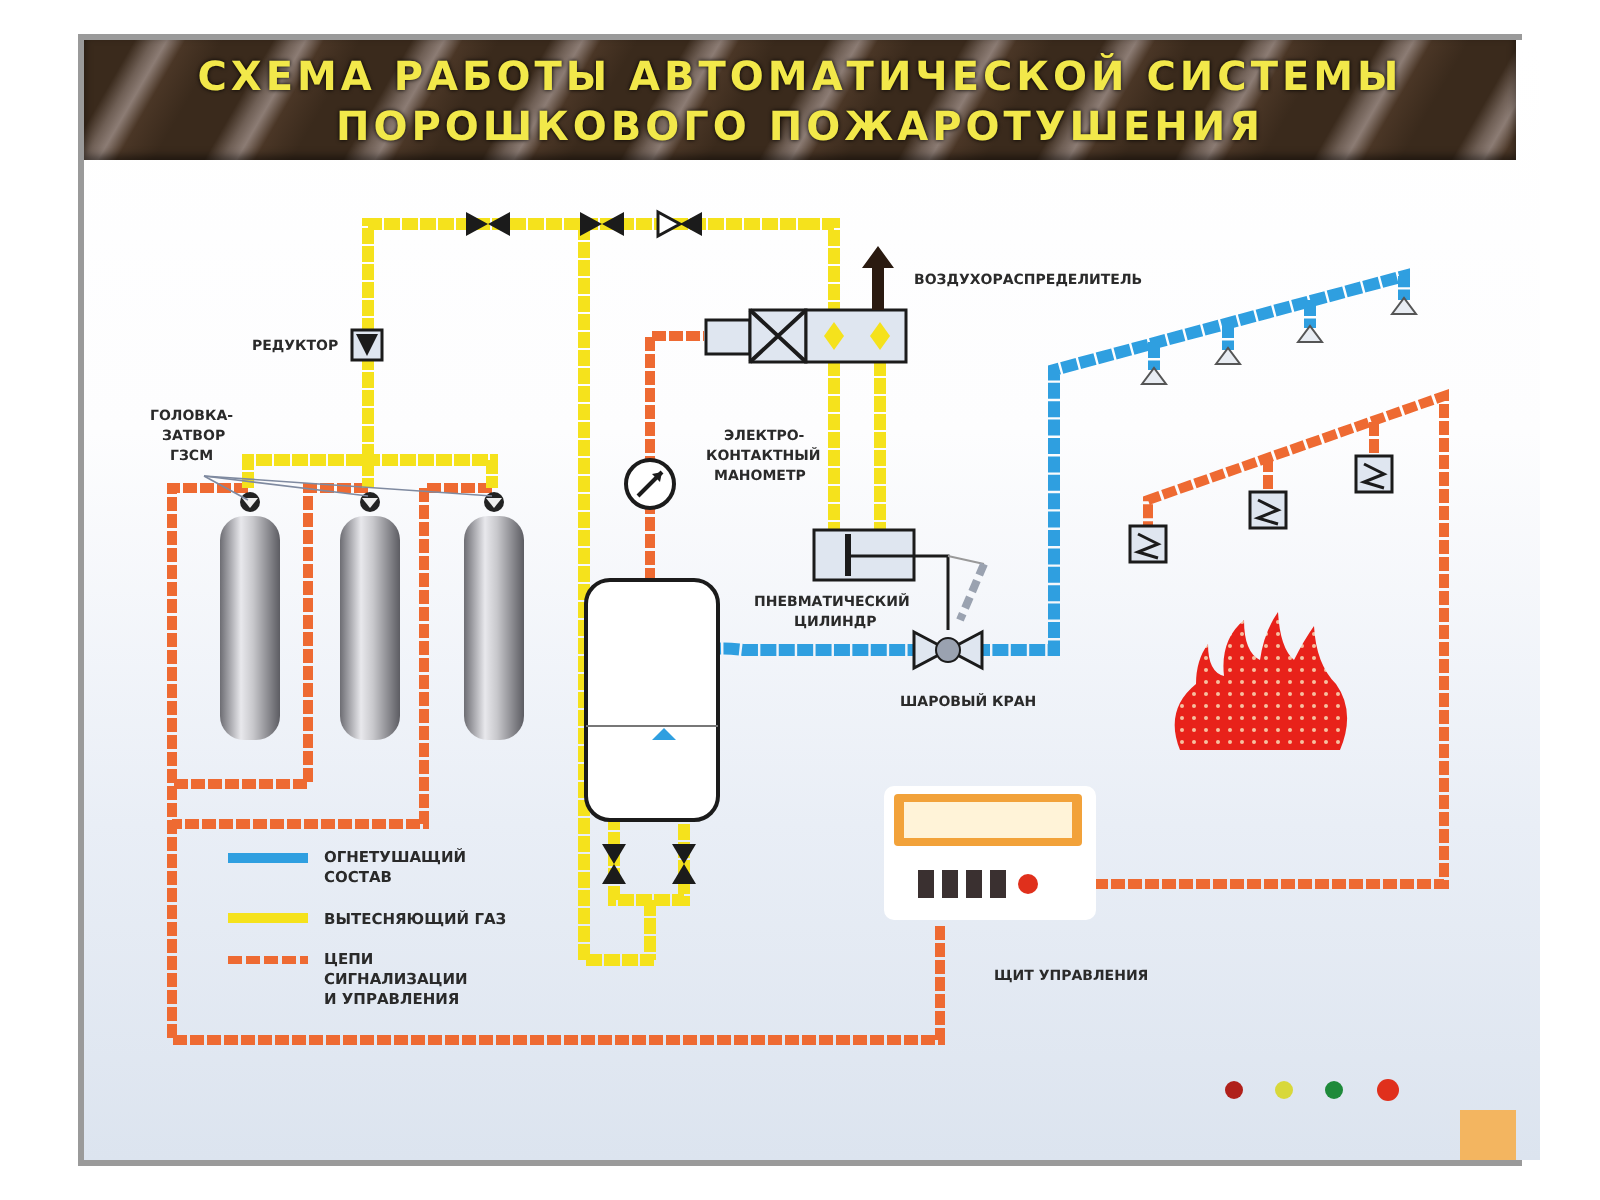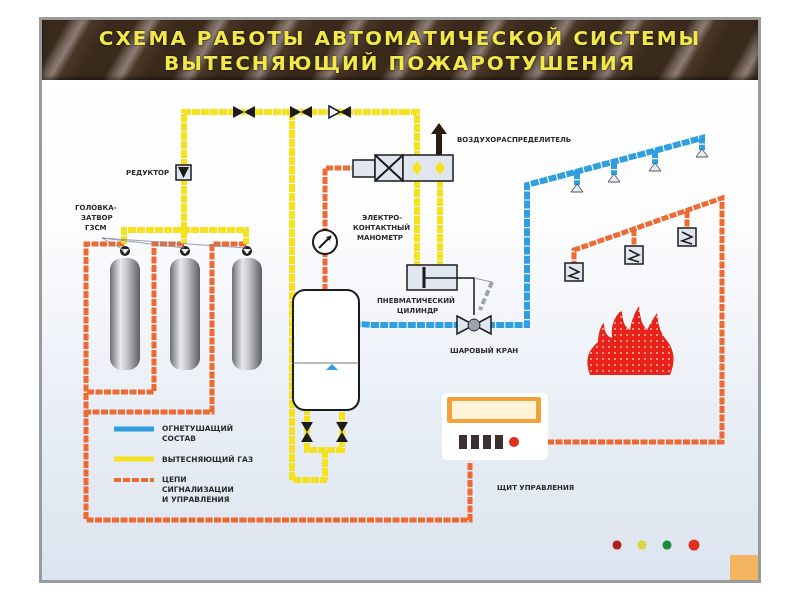--- a/index.html
+++ b/index.html
@@ -1,38 +1,38 @@
 <!DOCTYPE html>
 <html><head>
 <meta charset="utf-8">
 <style>
   html,body{margin:0;padding:0;background:#ffffff;}
   body{width:800px;height:600px;position:relative;overflow:hidden;font-family:"DejaVu Sans",sans-serif;}
   #frame{position:absolute;left:39px;top:17px;width:722px;height:566px;background:#9a9a9a;}
   #board{position:absolute;left:42px;top:20px;width:716px;height:560px;
-    background:linear-gradient(180deg,#ffffff 0%,#fdfdfe 35%,#e9eef6 70%,#dce4ef 100%);overflow:hidden;}
+    background:linear-gradient(180deg,#ffffff 0%,#fdfdfe 35%,#e9eef6 70%,#dce4ef 100%);overflow:hidden;padding-left:12px;}
   #title-bar{position:absolute;left:0;top:0;width:716px;height:60px;
     background:repeating-linear-gradient(120deg,#3a2a1c 0px,#3a2a1c 22px,#6f5f55 30px,#8c7c74 36px,#4a3626 44px,#3a2a1c 60px);
     box-shadow:inset 0 -2px 4px rgba(0,0,0,.5);}
   .title-line{position:absolute;left:0;width:716px;text-align:center;color:#f2e84a;font-weight:bold;
     font-family:"DejaVu Sans",sans-serif;letter-spacing:2px;text-shadow:0 0 2px #000;}
   #title-1{top:6px;font-size:20px;}
   #title-2{top:31px;font-size:20px;}
   #diagram{position:absolute;left:0;top:0;width:716px;height:560px;}
   .lbl{font-family:"DejaVu Sans",sans-serif;font-weight:bold;fill:#2a2a2a;font-size:7px;}
   .leg{font-family:"DejaVu Sans",sans-serif;font-weight:bold;fill:#2a2a2a;font-size:7.5px;}
 </style>
 </head>
 <body>
 
 <div id="frame"></div>
 <div id="board">
   <div id="title-bar">
     <div id="title-1" class="title-line">СХЕМА РАБОТЫ АВТОМАТИЧЕСКОЙ СИСТЕМЫ</div>
-    <div id="title-2" class="title-line">ВЫТЕСНЯЮЩИЙ ПОЖАРОТУШЕНИЯ</div>
+    <div id="title-2" class="title-line">ПОРОШКОВОГО ПОЖАРОТУШЕНИЯ</div>
   </div>
 
   <svg id="diagram" viewBox="0 0 716 560" xmlns="http://www.w3.org/2000/svg">
     <defs>
       <linearGradient id="cyl" x1="0" x2="1" y1="0" y2="0">
         <stop offset="0" stop-color="#6d6d73"></stop>
         <stop offset="0.35" stop-color="#e8e8ec"></stop>
         <stop offset="0.55" stop-color="#c8c8cc"></stop>
         <stop offset="1" stop-color="#5c5c62"></stop>
       </linearGradient>

